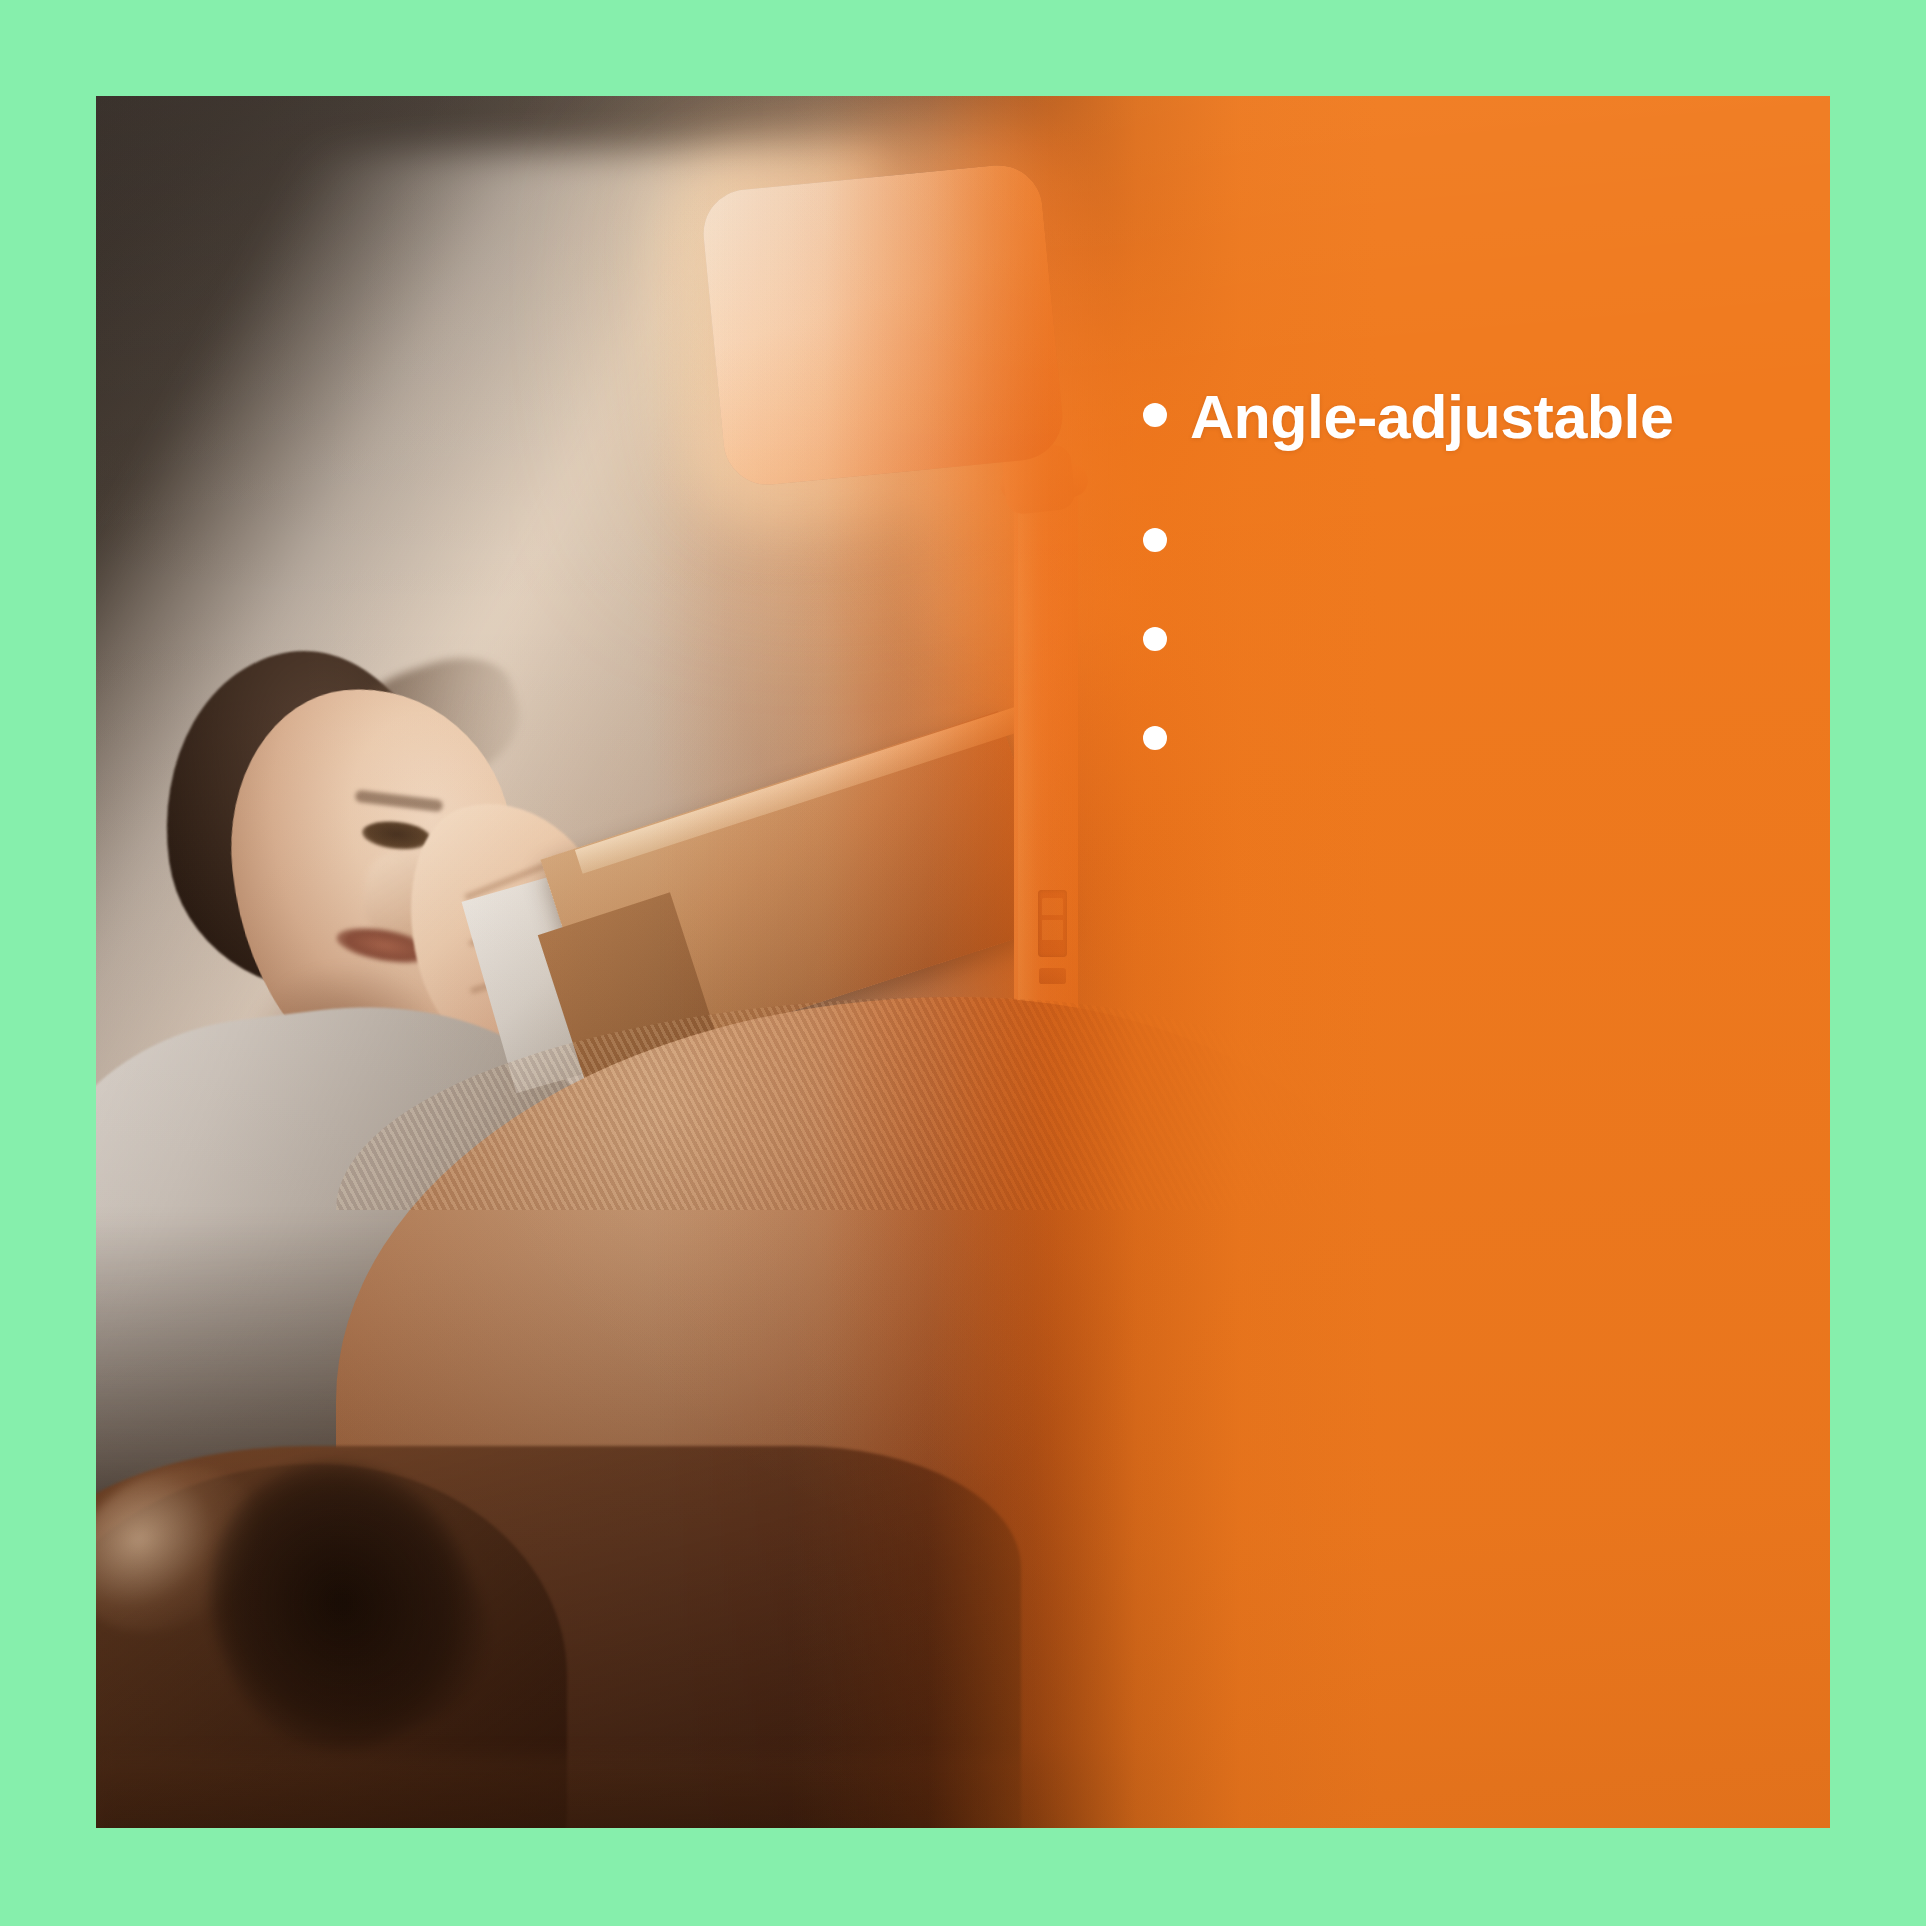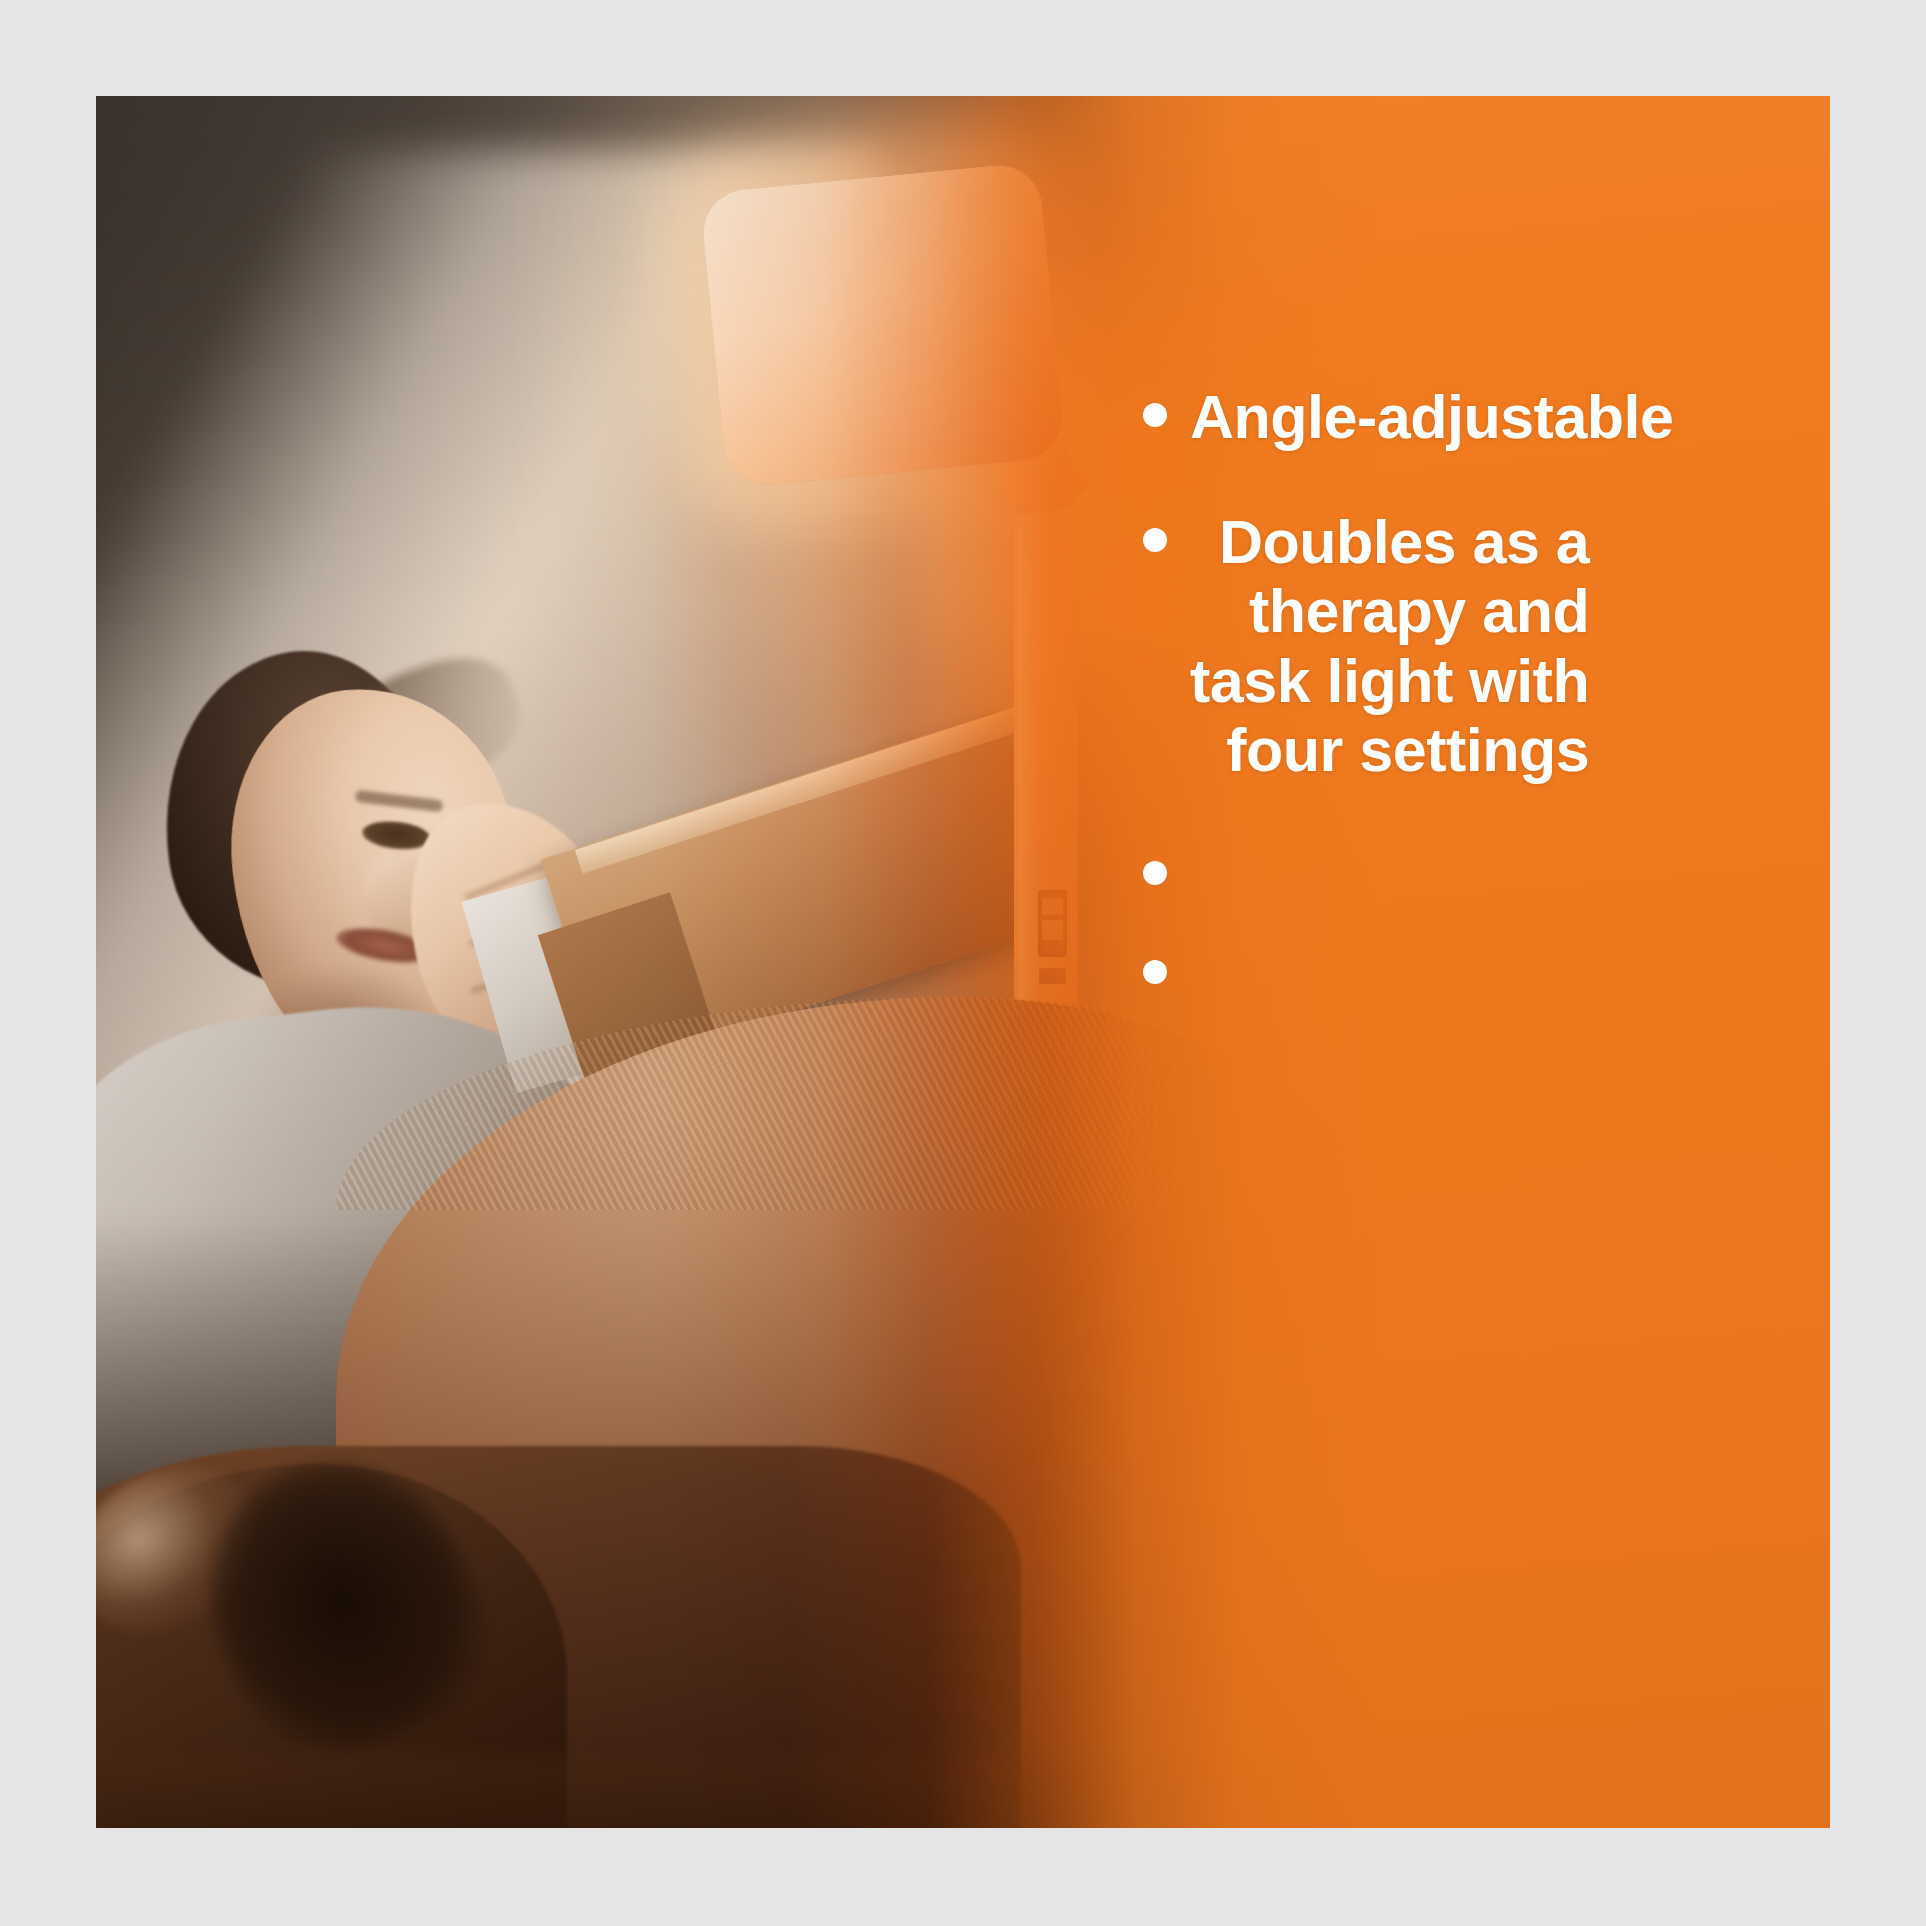--- a/index.html
+++ b/index.html
@@ -7,22 +7,21 @@
   body{
     width:1926px;height:1926px;
     font-family:"Liberation Sans","DejaVu Sans",sans-serif;
     overflow:hidden;
   }
 
   
   #card{
     position:absolute;
     left:0;top:0;width:1926px;height:1926px;
-    background:#e5e5e5;
-    text-align:right;
+    background:#86efac;
   }
 
   
   #panel{
     position:absolute;
     left:96px; top:96px;
     width:1734px; height:1732px;
     overflow:hidden;
     background:#6b5a4e;
   }
@@ -463,24 +462,20 @@
 
     <div id="features">
 
       <div class="bullet-row">
         <span class="dot"></span>
         <span class="btext">Angle-adjustable</span>
       </div>
 
       <div class="bullet-row">
         <span class="dot"></span>
-        <span class="btext">Doubles as a
-therapy and
-task light with
-four settings</span>
       </div>
 
       <div class="bullet-row">
         <span class="dot"></span>
       </div>
 
       <div class="bullet-row">
         <span class="dot"></span>
       </div>
 

